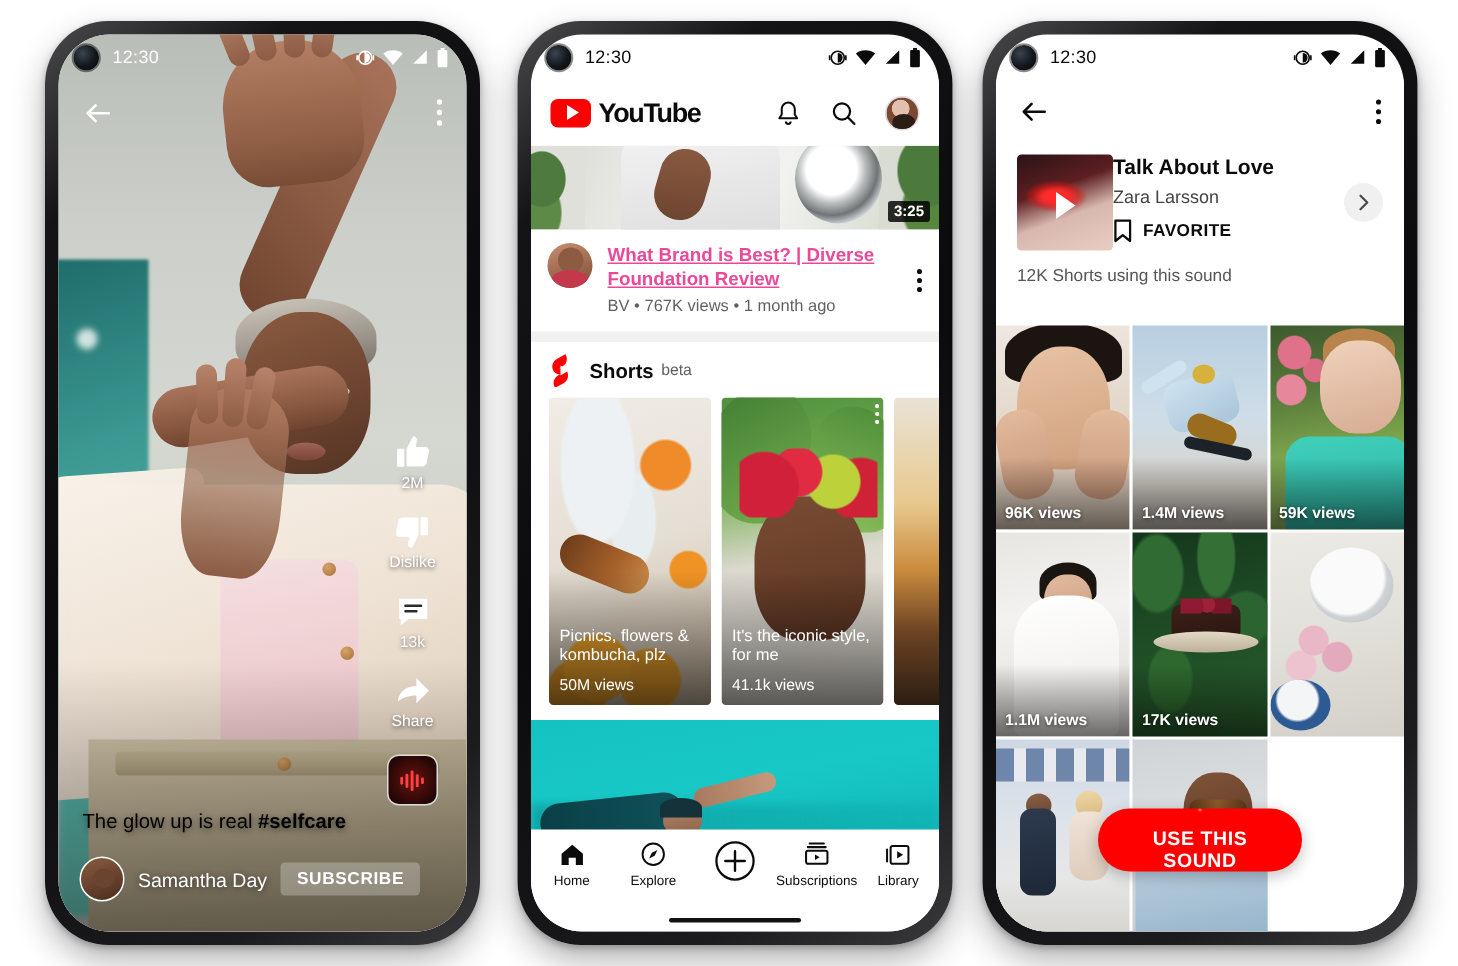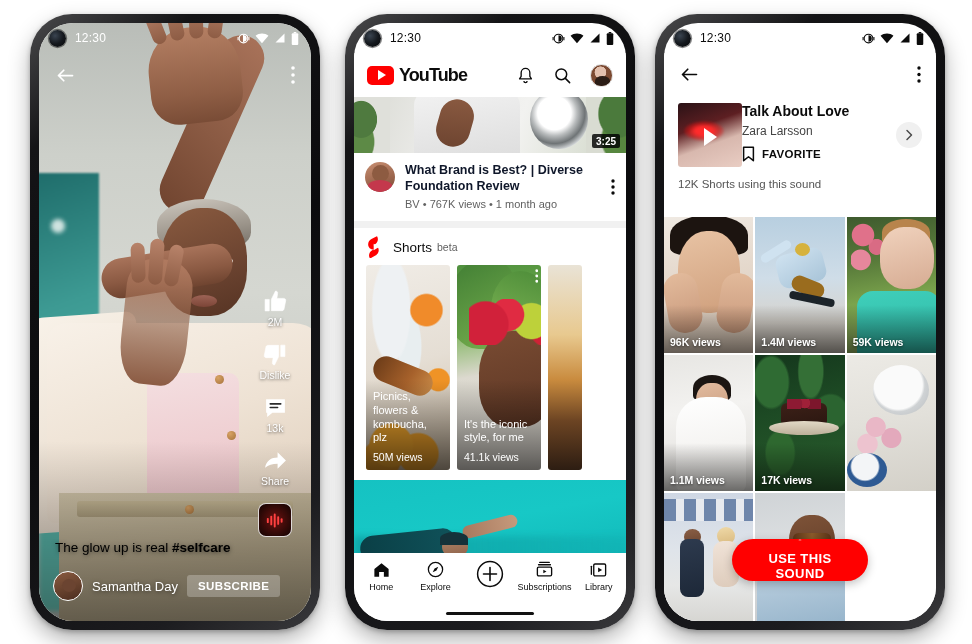--- a/index.html
+++ b/index.html
@@ -201,33 +201,33 @@
   .dur { position:absolute; right:6px; bottom:5px; background:rgba(0,0,0,.82); color:#fff;
          font-size:10px; font-weight:600; padding:1.5px 4px; border-radius:2px; }
 
   .vmeta { display:flex; padding:9px 11px 11px 11px; gap:10px; background:#fff; }
   .vav { width:30px;height:30px;border-radius:50%; flex:none; overflow:hidden; position:relative;
          background: linear-gradient(160deg,#c98f72,#7c4a34); }
   .vav::before { content:""; position:absolute; left:7px; top:3px; width:17px;height:17px;border-radius:50%;
                  background:#8d5b41; }
   .vav::after { content:""; position:absolute; left:3px; bottom:0; width:24px;height:12px;
                 border-radius:50% 50% 0 0; background:#c4384c; }
-  .vtitle { font-size:12.5px; font-weight:700; color:#0f172a; line-height:1.28; }
+  .vtitle { font-size:12.5px; font-weight:700; color:#ec4899; line-height:1.28;text-decoration:underline; }
   .vsub { font-size:11px; color:#616161; margin-top:4px; }
   .kebab { margin-left:auto; padding-top:2px; }
 
   .divider { height:7px; background:#f1f1f1; }
 
   .shorts-shelf { background:#fff; padding-top:8px; }
   .shelf-head { display:flex; align-items:center; gap:8px; padding:0 12px 7px 12px; }
   .shorts-logo { width:19px;height:22px; position:relative; flex:none; }
-  .shelf-title { font-size:13.5px; font-weight:400; color:#0b0b0b; }
+  .shelf-title { font-size:13.5px; font-weight:700; color:#0b0b0b; }
   .shelf-beta { font-size:10.5px; color:#606060; margin-left:-3px; }
   .shelf-row { display:flex; gap:7px; padding:0 12px; }
-  .scard { position:relative; width:84px; height:205px; border-radius:3px; overflow:hidden; flex:none; }
+  .scard { position:relative; width:108px; height:205px; border-radius:3px; overflow:hidden; flex:none; }
   .scard.partial { width:34px; }
   .scard .shade { position:absolute; left:0;right:0;bottom:0;height:90px;
                   background: linear-gradient(to top, rgba(0,0,0,.62), rgba(0,0,0,0)); }
   .sc-title { position:absolute; left:7px; right:7px; bottom:25px; color:#fff; font-size:11px;
               line-height:1.25; font-weight:400; }
   .sc-views { position:absolute; left:7px; bottom:7px; color:#fff; font-size:10.5px; }
   .sc-kebab { position:absolute; right:3px; top:4px; }
 
   
   .art-picnic {

